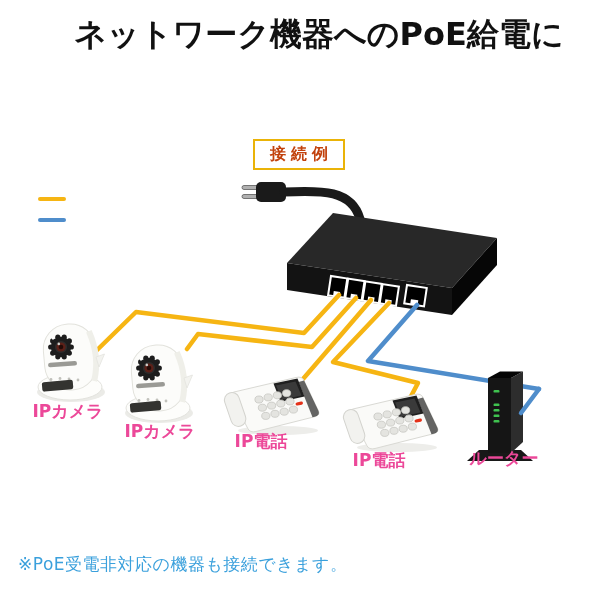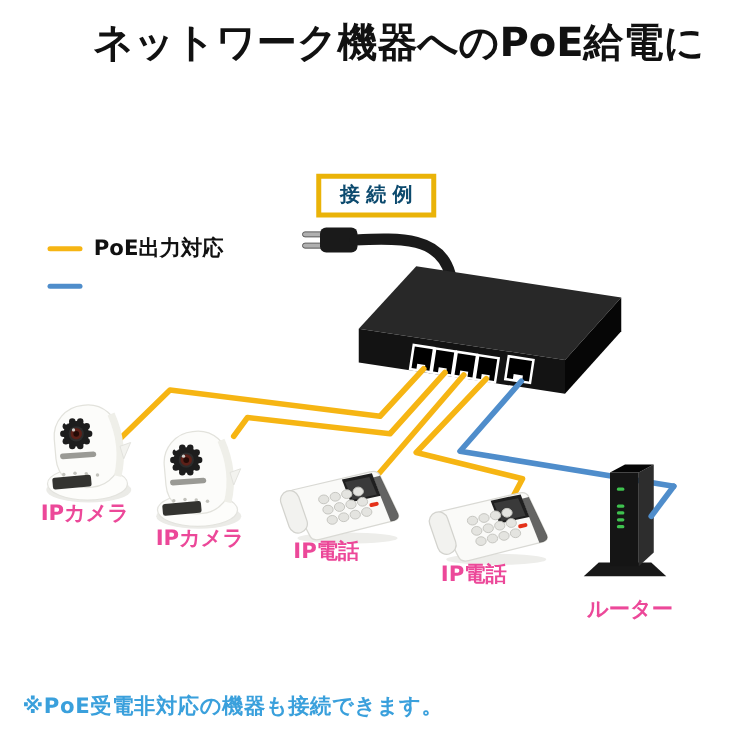--- a/index.html
+++ b/index.html
@@ -6,51 +6,50 @@
   .stage{
     position:relative;width:600px;height:600px;background:#ffffff;overflow:hidden;
     font-family:"DejaVu Sans","Liberation Sans",sans-serif;color:#111;
   }
   .title{
     position:absolute;top:14px;left:0;right:0;text-align:center;
     font-size:32px;font-weight:bold;color:#111;white-space:nowrap;line-height:40px;margin-left:38px;
   }
   .example-box{
     position:absolute;left:253px;top:139px;width:88px;height:27px;
-    border:4px solid #eab308;display:flex;align-items:center;justify-content:center;
-    font-size:16px;font-weight:bold;letter-spacing:5px;text-indent:5px;color:#0c4a6e;
+    border:2px solid #eab308;display:flex;align-items:center;justify-content:center;
+    font-size:16px;font-weight:bold;letter-spacing:5px;text-indent:5px;color:#c2410c;
   }
   .legend{position:absolute;left:38px;top:189px;}
   .legend-row{display:flex;align-items:flex-start;margin-bottom:9px;}
   .swatch{display:inline-block;width:28px;height:4px;border-radius:2px;margin:8px 9px 0 0;flex:0 0 auto;}
   .legend-text{font-size:17px;font-weight:bold;line-height:21px;color:#111;}
   .legend-text .block{display:block;}
   .dev-label{
     position:absolute;font-size:17px;font-weight:bold;color:#ec4899;
     text-align:center;white-space:nowrap;line-height:20px;
   }
   .footnote{
     position:absolute;left:18px;top:553px;font-size:17px;letter-spacing:0.5px;
-    color:#3aa0dc;white-space:nowrap;font-weight:bold;
+    color:#3aa0dc;white-space:nowrap;
   }
   svg.diagram{position:absolute;left:0;top:0;}
 </style>
 </head>
 <body>
 
 <div class="stage">
 
   <div class="title">ネットワーク機器へのPoE給電に</div>
 
   <div class="example-box">接続例</div>
 
   <div class="legend">
     <div class="legend-row">
       <span class="swatch" style="background:#f6b513"></span>
-      <span class="legend-text">PoE出力対応</span>
     </div>
     <div class="legend-row">
       <span class="swatch" style="background:#4f8dcb"></span>
     </div>
   </div>
 
   <svg class="diagram" width="600" height="600" viewBox="0 0 600 600">
     <defs>
       <g id="camera-shape">
         <ellipse cx="38" cy="71" rx="34" ry="10" fill="#ebebe7"></ellipse>
@@ -171,17 +170,17 @@
         <rect x="17.5" y="54" width="6" height="2.6" rx="1.2"></rect>
       </g>
     </g>
     <polyline points="539,389 521,413" fill="none" stroke="#4f8dcb" stroke-width="4.5" stroke-linecap="round" stroke-linejoin="round"></polyline>
   </svg>
 
   <div class="dev-label" style="left:26px;top:401px;width:84px">IPカメラ</div>
   <div class="dev-label" style="left:118px;top:421px;width:84px">IPカメラ</div>
   <div class="dev-label" style="left:225px;top:431px;width:72px">IP電話</div>
   <div class="dev-label" style="left:341px;top:450px;width:76px">IP電話</div>
-  <div class="dev-label" style="left:462px;top:478px;width:84px">ルーター</div>
+  <div class="dev-label" style="left:462px;top:448px;width:84px">ルーター</div>
 
   <div class="footnote">※PoE受電非対応の機器も接続できます。</div>
 
 </div>
 
 </body></html>

